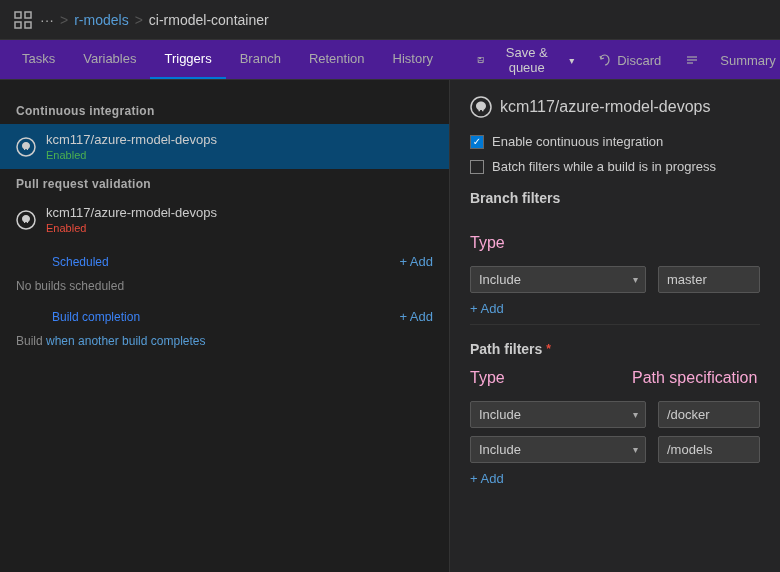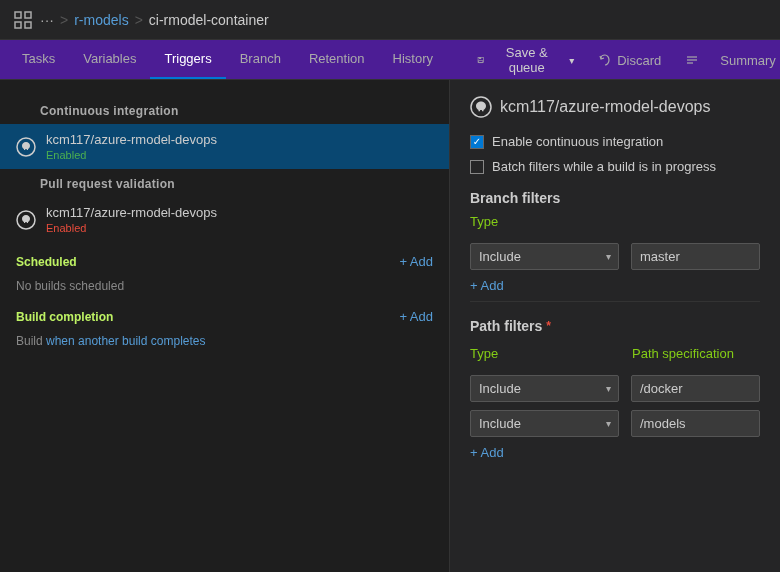--- a/index.html
+++ b/index.html
@@ -129,21 +129,20 @@
       padding: 16px 0;
     }
 
     .section-header {
       font-size: 12px;
       font-weight: 600;
       color: #aaaaaa;
       padding: 8px 16px 6px;
       text-transform: none;
       letter-spacing: 0.3px;
-      margin-left: 24px;
     }
 
     .trigger-item {
       display: flex;
       align-items: center;
       padding: 8px 16px;
       cursor: pointer;
       gap: 10px;
     }
     .trigger-item.selected {
@@ -173,22 +172,23 @@
     }
 
     .section-row {
       display: flex;
       align-items: center;
       justify-content: space-between;
       padding: 12px 16px 6px;
     }
     .section-row-label {
       font-size: 12px;
-      font-weight: 700;
-      color: #bef264;
+      font-weight: 400;
+      color: #3b82f6;
+      margin-left: 36px;
     }
     .add-btn {
       display: flex;
       align-items: center;
       gap: 4px;
       background: transparent;
       border: none;
       color: #569cd6;
       cursor: pointer;
       font-size: 13px;
@@ -261,41 +261,41 @@
       font-size: 13px;
     }
 
     .filters-section {
       margin-top: 16px;
     }
     .filters-title {
       font-size: 14px;
       color: #cccccc;
       font-weight: 600;
-      margin-bottom: 8px;
+      margin-bottom: 28px;
     }
     .filter-col-header {
-      font-size: 13px;
-      color: #84cc16;
+      font-size: 16px;
+      color: #f9a8d4;
       margin-bottom: 6px;
     }
 
     .select-wrapper {
       position: relative;
       display: inline-flex;
       align-items: center;
     }
     .filter-select {
       appearance: none;
       background: #3a3a3a;
       border: 1px solid #555;
       color: #cccccc;
       padding: 5px 28px 5px 8px;
       font-size: 13px;
-      width: 149px;
+      width: 176px;
       cursor: pointer;
       border-radius: 2px;
     }
     .select-chevron {
       position: absolute;
       right: 8px;
       pointer-events: none;
       color: #aaa;
       font-size: 10px;
     }

